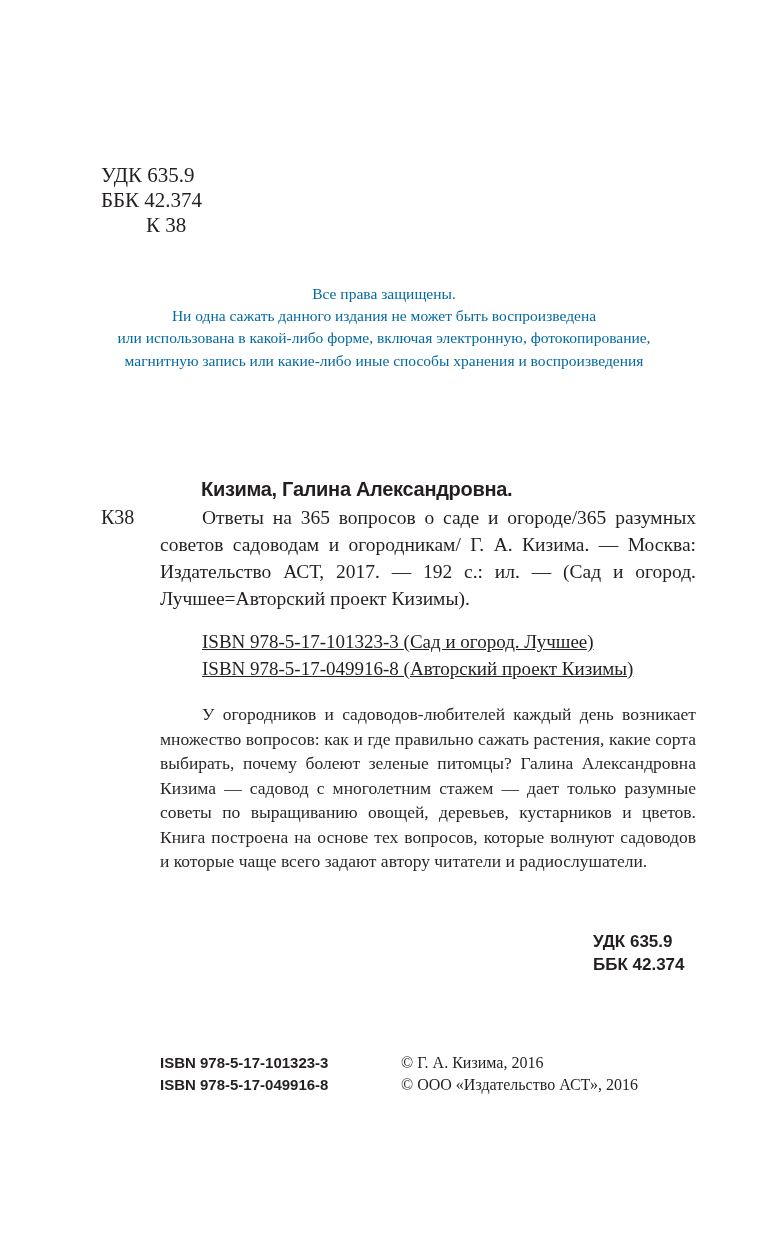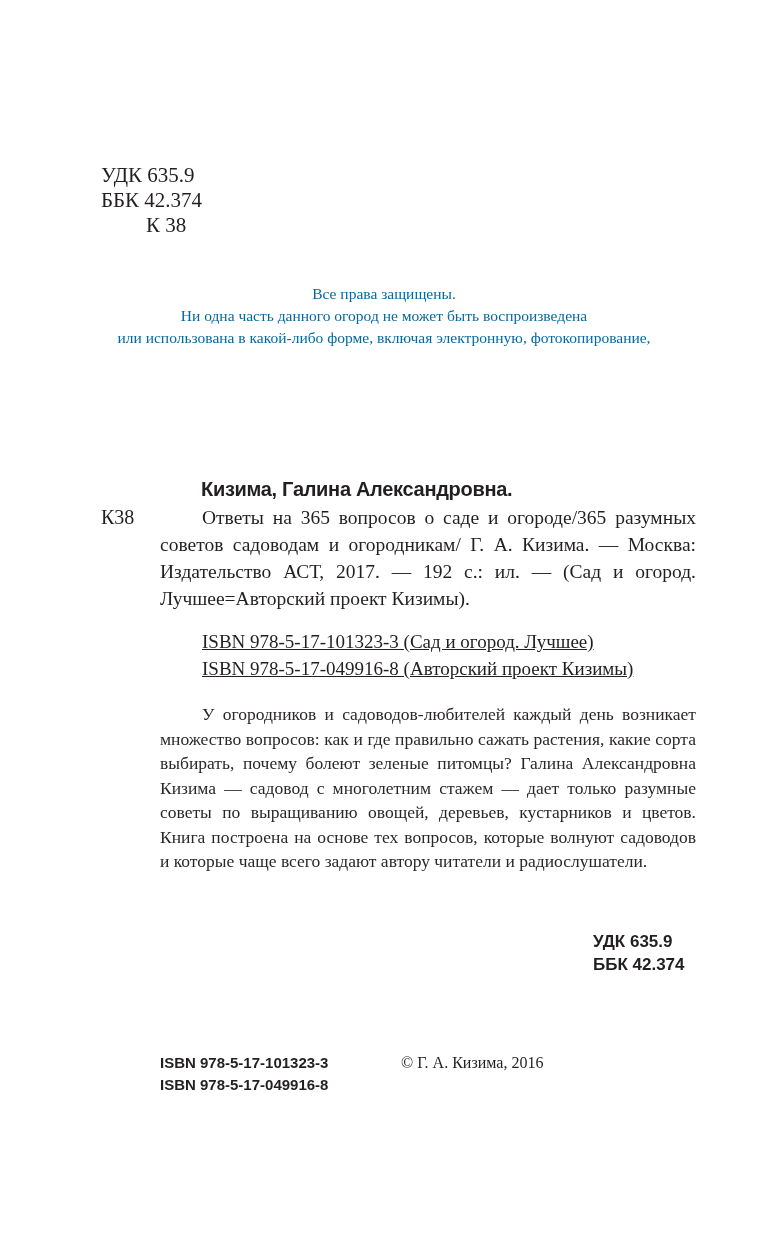--- a/index.html
+++ b/index.html
@@ -121,22 +121,23 @@
 <body>
 
 <div class="abs class-block">
   <div>УДК 635.9</div>
   <div>ББК 42.374</div>
   <div class="indent">К 38</div>
 </div>
 
 <div class="abs rights">
   <div>Все права защищены.</div>
-  <div>Ни одна часть данного огород не может быть воспроизведена</div>
+  <div>Ни одна сажать данного издания не может быть воспроизведена</div>
   <div>или использована в какой-либо форме, включая электронную, фотокопирование,</div>
+  <div>магнитную запись или какие-либо иные способы хранения и воспроизведения</div>
 </div>
 
 <div class="abs author">Кизима, Галина Александровна.</div>
 
 <div class="abs code">К38</div>
 
 <div class="abs biblio">
   <div class="p-indent">Ответы на 365 вопросов о саде и огороде/365 разумных советов садоводам и огородникам/ Г. А. Кизима. — Москва: Издательство АСТ, 2017. — 192 с.: ил. — (Сад и огород. Лучшее=Авторский проект Кизимы).</div>
 </div>
 
@@ -152,13 +153,14 @@
   <div>ББК 42.374</div>
 </div>
 
 <div class="abs footer-isbn">
   <div>ISBN 978-5-17-101323-3</div>
   <div>ISBN 978-5-17-049916-8</div>
 </div>
 
 <div class="abs footer-copy">
   <div>© Г. А. Кизима, 2016</div>
+  <div>© ООО «Издательство АСТ», 2016</div>
 </div>
 
 </body></html>

